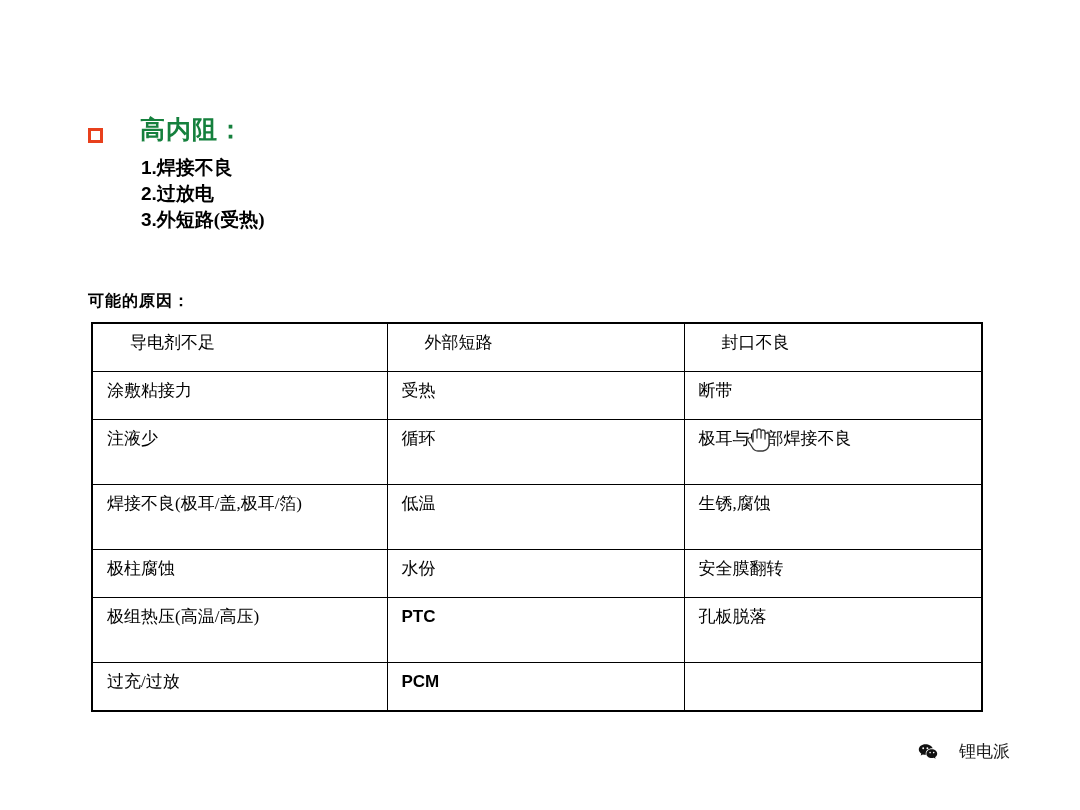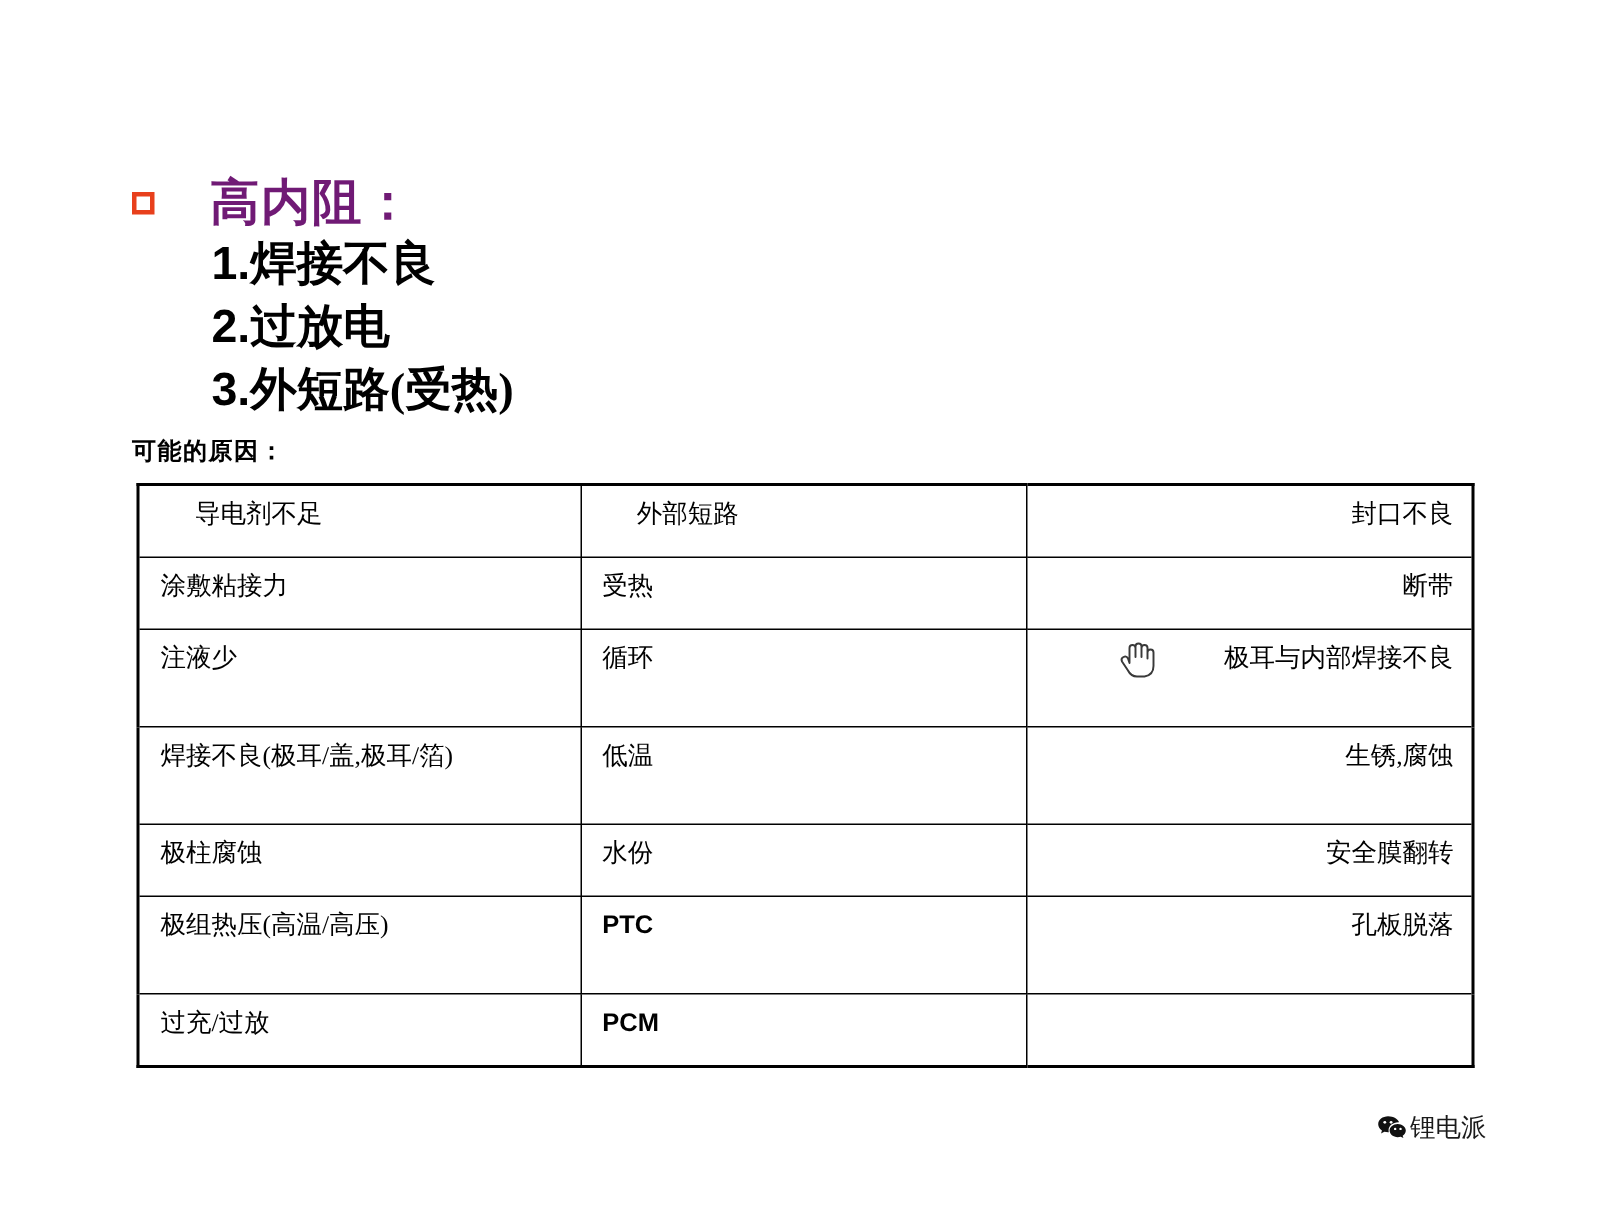--- a/index.html
+++ b/index.html
@@ -32,33 +32,34 @@
   }
   .bullet-square {
     width: 15px;
     height: 15px;
     border: 3px solid #e8401c;
     box-sizing: border-box;
     margin-top: 10px;
   }
   .heading-text {
     margin-left: 37px;
-    font-size: 33px;
-    font-weight: bold;
-    color: #701a75;
+    font-size: 25px;
+    font-weight: bold;
+    color: #15803d;
     letter-spacing: 1px;
     line-height: 1.1;
     white-space: nowrap;
+    font-family: Liberation Mono, monospace;
   }
 
   .numbered-list {
     position: absolute;
     left: 141px;
     top: 155px;
-    font-size: 31px;
+    font-size: 19px;
     font-weight: bold;
     color: #000;
     line-height: 1.36;
   }
   .numbered-list .li {
     white-space: nowrap;
   }
   .numbered-list .num {
     font-family: "Liberation Sans", sans-serif;
     font-weight: bold;
@@ -90,21 +91,21 @@
     font-size: 17px;
     color: #000;
     vertical-align: top;
     height: 31px;
     line-height: 1.3;
     font-family: "Liberation Serif", "DejaVu Serif", serif;
   }
   .cause-table tr:first-child td { border-top-width: 2px; padding-left: 37px; }
   .cause-table tr:last-child td { border-bottom-width: 2px; }
   .cause-table td:first-child { border-left-width: 2px; }
-  .cause-table td:last-child { border-right-width: 2px; text-align: right; }
+  .cause-table td:last-child { border-right-width: 2px; }
   .cause-table col.c1 { width: 295px; }
   .cause-table col.c2 { width: 297px; }
   .cause-table col.c3 { width: 298px; }
   .cause-table td.tall { height: 48px; }
   .cause-table td.sans {
     font-family: "Liberation Sans", sans-serif;
     font-weight: bold;
     font-size: 17px;
     margin-left: 28px;
   }
@@ -119,21 +120,21 @@
     pointer-events: none;
   }
 
   
   .watermark {
     position: absolute;
     left: 917px;
     top: 740px;
     display: flex;
     align-items: center;
-    gap: 1px;
+    gap: 20px;
   }
   .wechat-icon {
     width: 22px;
     height: 22px;
   }
   .watermark-text {
     font-size: 17px;
     color: #1a1a1a;
     font-family: "Liberation Sans", sans-serif;
     white-space: nowrap;

